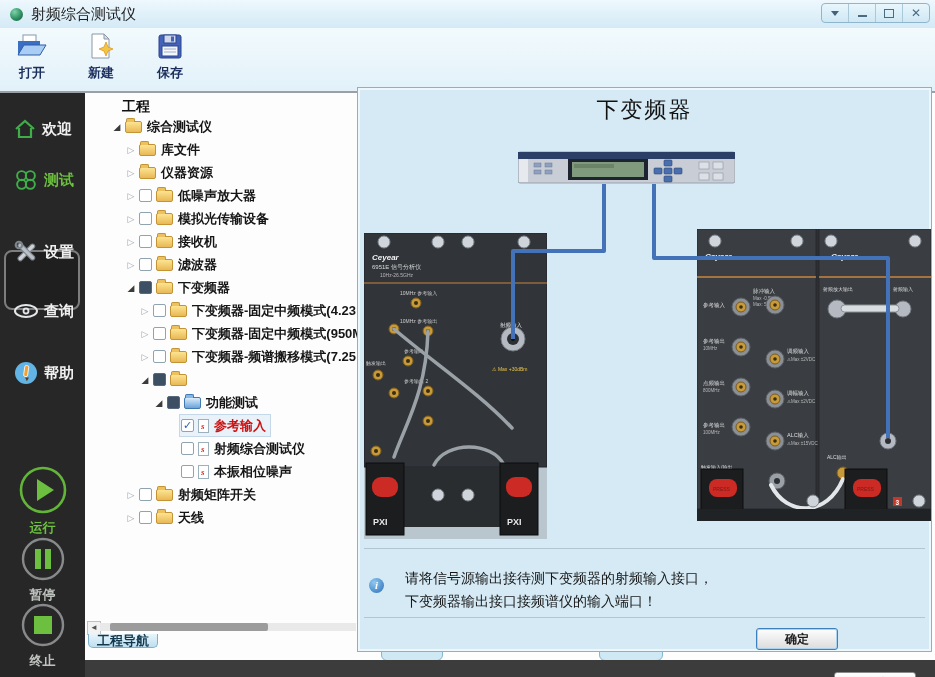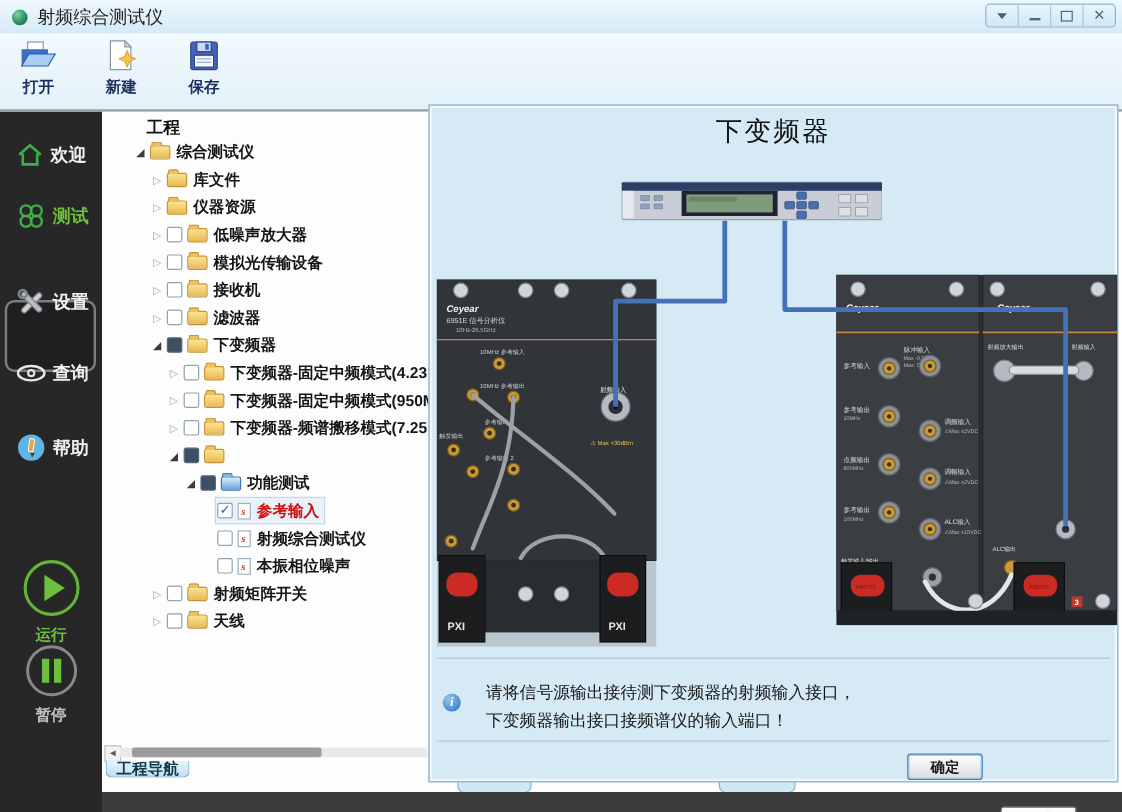--- a/index.html
+++ b/index.html
@@ -78,21 +78,21 @@
   .dlg-title{position:absolute;left:0;top:7px;width:100%;text-align:center;
      font-family:"Liberation Serif","DejaVu Serif",serif;font-size:22px;color:#111;letter-spacing:2px;}
   .cables{position:absolute;left:0;top:0;width:575px;height:565px;pointer-events:none;z-index:3;}
   .photo{position:absolute;z-index:2;}
   .sep{position:absolute;left:6px;width:561px;height:1px;background:#b2c6d2;}
   .infoicon{position:absolute;left:11px;top:490px;width:15px;height:15px;border-radius:50%;
      background:radial-gradient(circle at 35% 30%,#8fc8f0,#2a6db8);color:#fff;
      font:italic bold 11px/15px "Liberation Serif",serif;text-align:center;z-index:4;}
   .dlg-msg{position:absolute;left:47px;top:479px;width:500px;z-index:4;
      font-family:"Liberation Serif","DejaVu Serif",serif;font-size:14px;line-height:23px;color:#161616;}
-  .dlgbtn{position:absolute;top:540px;width:63px;height:22px;box-sizing:border-box;z-index:4;
+  .dlgbtn{position:absolute;top:540px;width:82px;height:22px;box-sizing:border-box;z-index:4;
      background:linear-gradient(#fefefe,#dcdcdc);border:1px solid #8a8a8a;border-radius:3px;
      font-size:12px;font-weight:bold;color:#1a1a1a;display:flex;align-items:center;justify-content:center;}
   .dlgbtn.default{border:1px solid #3c80bc;box-shadow:0 0 0 1px #a8d2f0 inset;}
   svg text{font-family:"Liberation Sans","DejaVu Sans",sans-serif;}
 </style>
 </head>
 <body>
 
 <div class="titlebar">
   <div class="appicon"></div>
@@ -209,20 +209,27 @@
         <rect x="25" y="13" width="6" height="20" fill="#6cbf3f"></rect>
     </svg>
     <div class="runlab" style="color:#bfc3bf;">暂停</div>
   </div>
   <div class="runitem" style="top:372px;">
     <svg width="50" height="50" viewBox="0 0 50 50">
       <circle cx="25" cy="25" r="22" fill="none" stroke="#63b53a" stroke-width="2.6"></circle>
       <path d="M19,14 L36,25 L19,36 Z" fill="#6cbf3f"></path>
     </svg>
     <div class="runlab" style="color:#6cbf3f;">运行</div>
+  </div>
+  <div class="runitem" style="top:509px;">
+    <svg width="46" height="46" viewBox="0 0 46 46">
+      <circle cx="23" cy="23" r="20" fill="none" stroke="#87898b" stroke-width="2.4"></circle>
+      <rect x="14" y="14" width="18" height="18" fill="#6cbf3f"></rect>
+    </svg>
+    <div class="runlab" style="color:#bfc3bf;">终止</div>
   </div>
 </div>
 
 <div class="content">
   <div class="treehdr">工程</div>
   <div id="tree-rows">
       <div class="trow" style="padding-left: 25px;">
         <span class="exp open"></span>
         <span class="rowc">
           <span class="ticon folder"></span>

